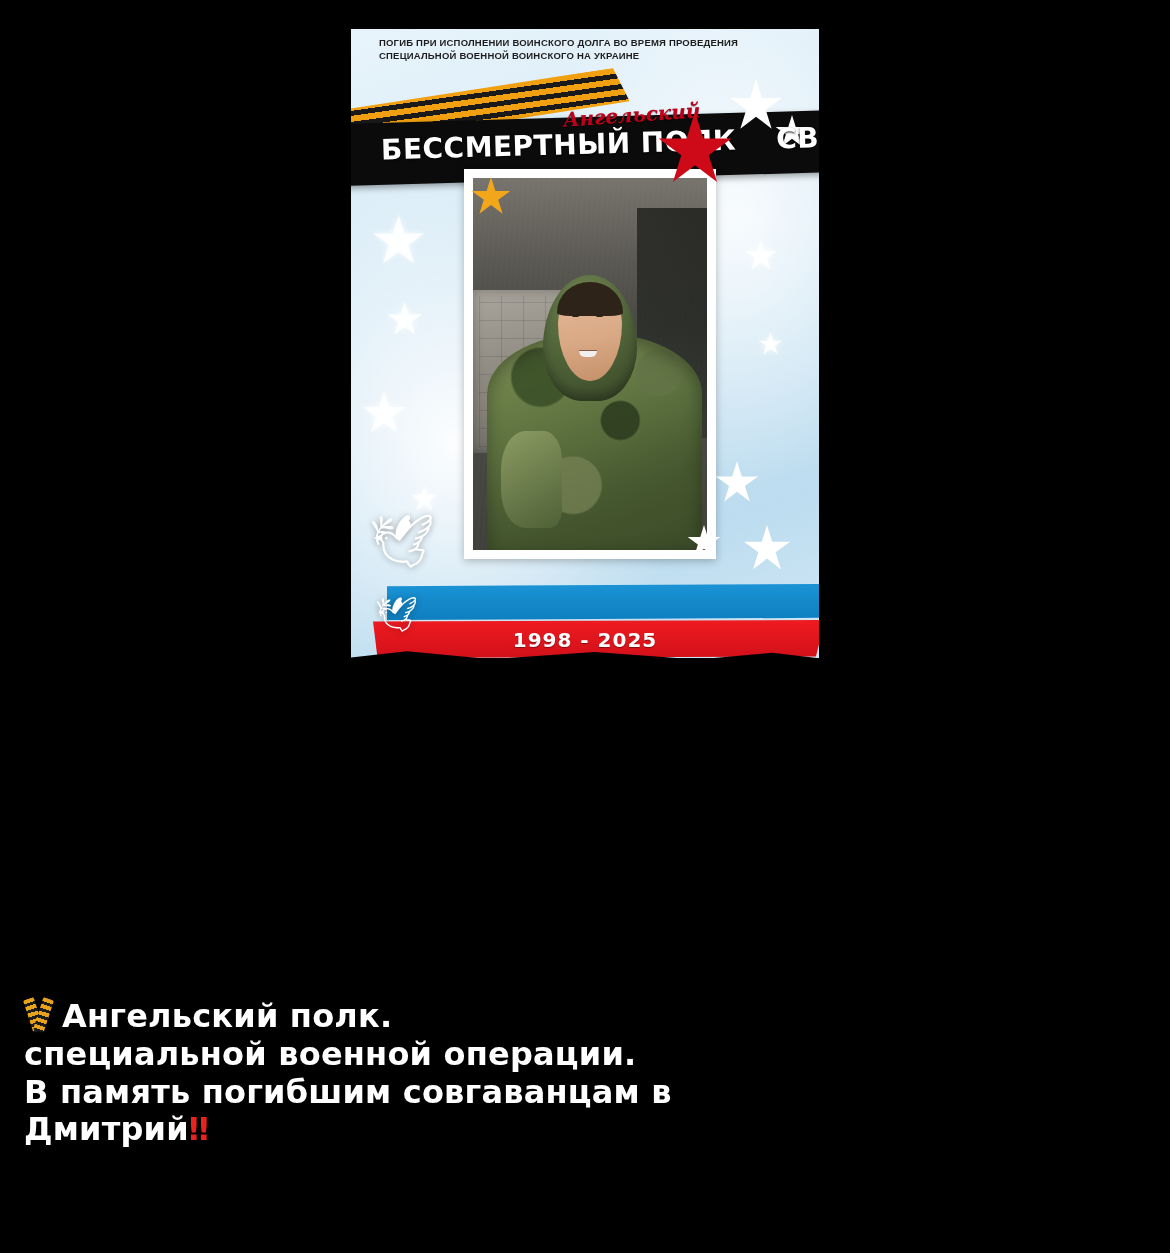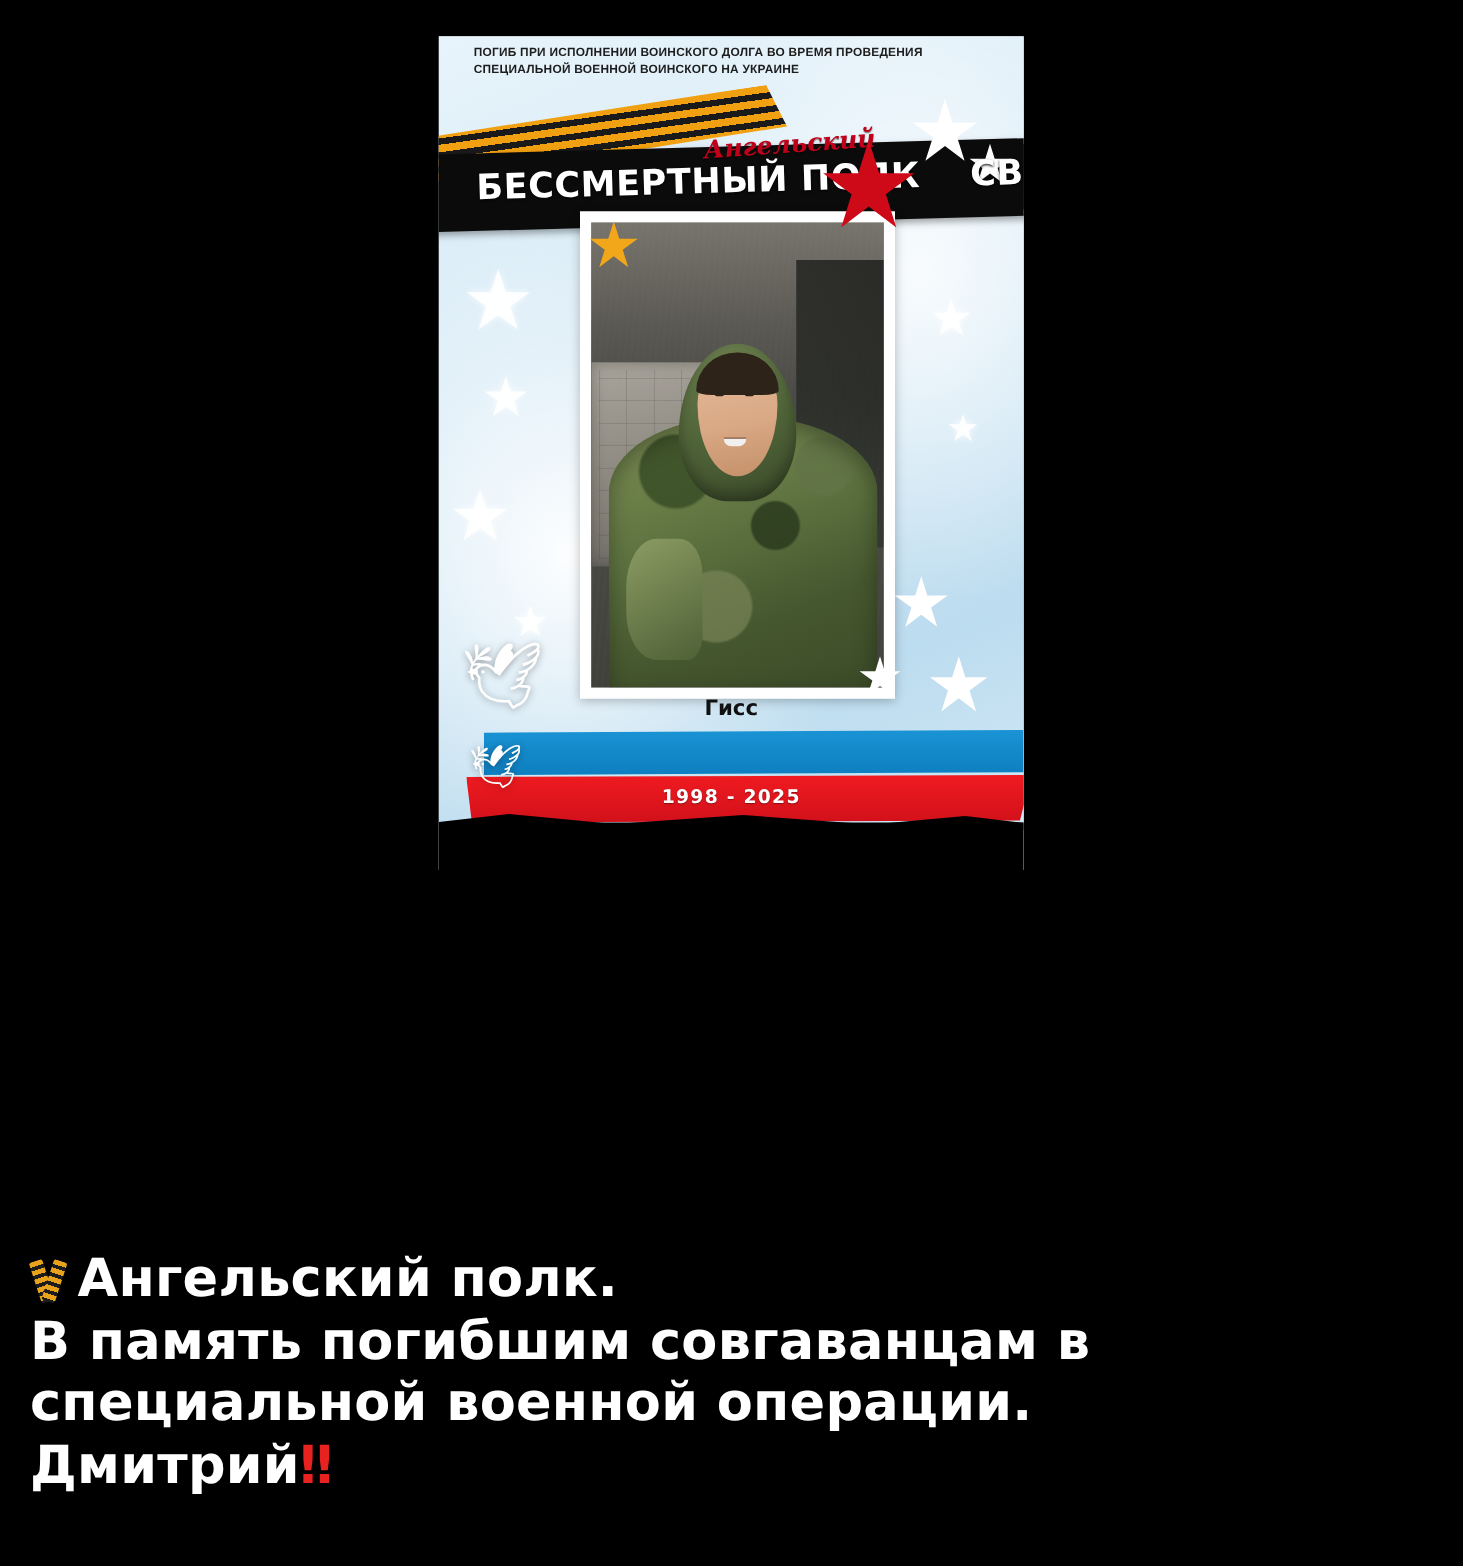--- a/index.html
+++ b/index.html
@@ -337,21 +337,21 @@
     clip-path: polygon(0 4%, 100% 0, 98% 96%, 1% 100%);
   }
   .red-bar-text {
     position: absolute;
     left: 0;
     top: 599px;
     width: 100%;
     text-align: center;
     z-index: 8;
     color: #ffffff;
-    font-size: 15px;
+    font-size: 20px;
     font-weight: 700;
     letter-spacing: 1px;
     font-family: "DejaVu Sans", sans-serif;
     text-shadow: 0 1px 1px rgba(0,0,0,0.4);
   }
   .poster-bottom-black {
     position: absolute;
     left: 0;
     bottom: 0;
     width: 100%;
@@ -381,21 +381,21 @@
 
   
   .caption-block {
     position: absolute;
     left: 24px;
     top: 998px;
     width: 1000px;
     color: #ffffff;
   }
   .caption-line {
-    font-size: 42px;
+    font-size: 32px;
     font-weight: 700;
     line-height: 1.18;
     letter-spacing: 0.2px;
     font-family: "DejaVu Sans", sans-serif;
     white-space: nowrap;
   }
   .ribbon-emoji {
     display: inline-block;
     width: 30px;
     height: 36px;
@@ -475,31 +475,30 @@
       </div>
     </div>
 
     <div class="white-star-sm" style="left:364px; top:432px; width:44px; height:44px;"></div>
     <div class="white-star-sm" style="left:392px; top:496px; width:48px; height:48px;"></div>
     <div class="white-star-sm" style="left:336px; top:496px; width:34px; height:34px;"></div>
 
     <span class="dove" style="left:18px; top:486px;">🕊</span>
     <span class="dove small" style="left:24px; top:568px;">🕊</span>
 
-    <div class="name-surname">Гисс</div>
     <div class="blue-bar"></div>
     <div class="red-bar"></div>
     <div class="red-bar-text">1998 - 2025</div>
     <div class="poster-bottom-black"></div>
   </div>
 
   <div class="caption-block">
     <div class="caption-line">
       <span class="ribbon-emoji"><i class="a"></i><i class="b"></i></span><span>Ангельский полк.</span>
     </div>
+    <div class="caption-line">специальной военной операции.</div>
     <div class="caption-line">В память погибшим совгаванцам в</div>
-    <div class="caption-line">специальной военной операции.</div>
     <div class="caption-line">
       <span>Дмитрий</span><span class="bangs">‼</span>
     </div>
   </div>
 
 </div>
 
 </body></html>

